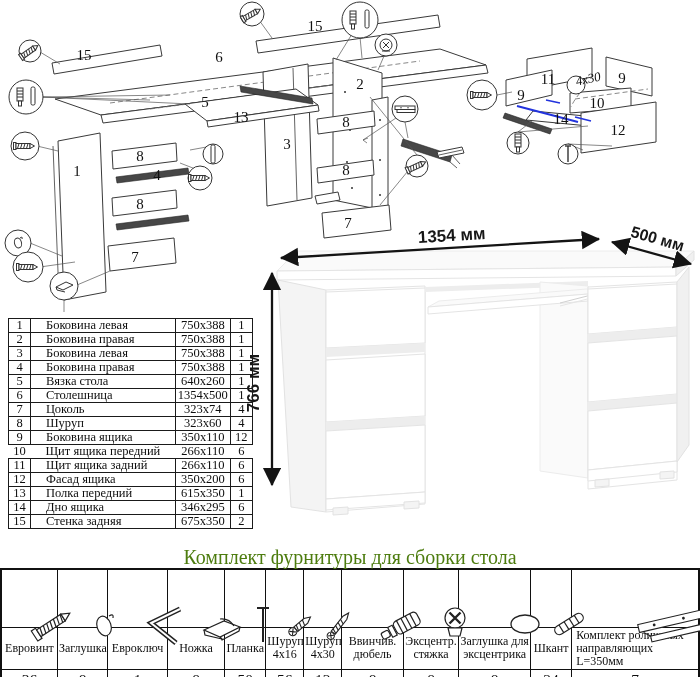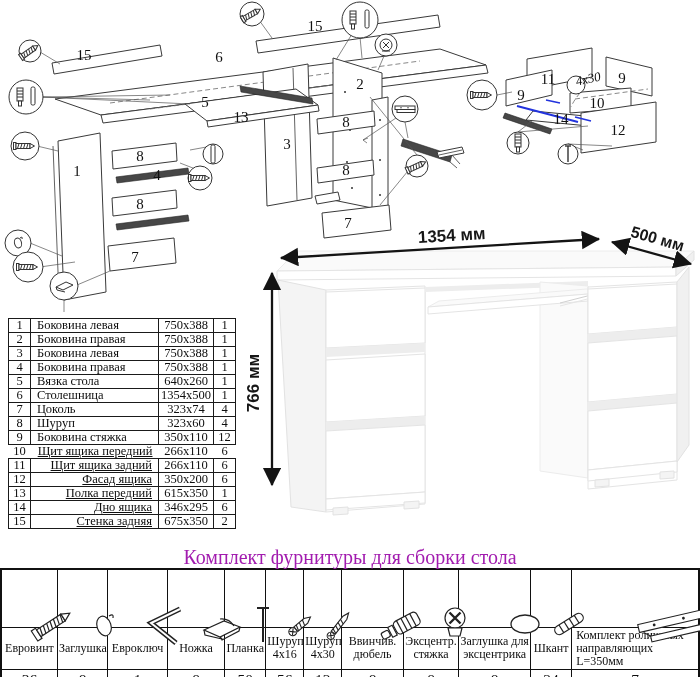--- a/index.html
+++ b/index.html
@@ -20,29 +20,29 @@
   .s1{fill:#f4f4f4;stroke:#e2e2e2;stroke-width:1;}
   .s2{fill:#ededed;stroke:none;}
   .s3{fill:#fafafa;stroke:#ececec;stroke-width:1;}
   .s4{fill:#f0f0f0;stroke:#e2e2e2;stroke-width:1;}
   .dim{stroke:#141414;stroke-width:2.3;fill:none;}
   .dimtext{font:700 17px "Liberation Sans",sans-serif;fill:#161616;text-anchor:middle;}
   .dimtext2{font:700 16px "Liberation Sans",sans-serif;fill:#161616;text-anchor:middle;}
   
   table.parts{position:absolute;left:8px;top:318px;border-collapse:collapse;table-layout:fixed;
               font:12.5px/1 "Liberation Serif",serif;color:#0e0e0e;}
-  table.parts td{border:1px solid #1a1a1a;height:13px;padding:0 6px;overflow:hidden;white-space:nowrap;}
+  table.parts td{border:1px solid #1a1a1a;height:13px;padding:0 15px;overflow:hidden;white-space:nowrap;}
   table.parts td.n{text-align:center;padding:0;}
   table.parts td.sz{text-align:center;padding:0;}
   table.parts td.q{text-align:center;padding:0;}
   table.parts tr.nob td{border:none;}
-  table.parts tr.cen td.nm{text-align:right;text-decoration:underline;}
+  table.parts tr.cen td.nm{text-align:left;}
   
   .hw{position:absolute;left:0;top:546px;width:700px;}
-  .hw-title{font:20px "Liberation Serif",serif;color:#a21caf;text-align:center;height:22px;line-height:22px;}
+  .hw-title{font:20px "Liberation Serif",serif;color:#4d7c0f;text-align:center;height:22px;line-height:22px;}
   table.hwt{border-collapse:collapse;table-layout:fixed;width:700px;border:2px solid #111;}
   table.hwt td{border:1px solid #111;text-align:center;vertical-align:middle;padding:0;overflow:hidden;}
   table.hwt tr.ico td{height:57px;}
   table.hwt tr.nm td{height:27px;font:12px/1.08 "Liberation Serif",serif;color:#0e0e0e;padding:1px 1px;}
   table.hwt tr.nm td.lft{text-align:left;padding-left:4px;}
   table.hwt tr.qt td{height:20px;font:15.5px "Liberation Serif",serif;color:#0e0e0e;}
   .icn{display:inline-block;vertical-align:middle;}
 </style>
 </head>
 <body>
@@ -342,21 +342,21 @@
           <td class="q">4</td>
         </tr>
       <tr>
           <td class="n">8</td>
           <td class="nm">Шуруп</td>
           <td class="sz">323x60</td>
           <td class="q">4</td>
         </tr>
       <tr>
           <td class="n">9</td>
-          <td class="nm">Боковина стяжка</td>
+          <td class="nm">Боковина ящика</td>
           <td class="sz">350x110</td>
           <td class="q">12</td>
         </tr>
       <tr class="nob cen">
           <td class="n">10</td>
           <td class="nm">Щит ящика передний</td>
           <td class="sz">266x110</td>
           <td class="q">6</td>
         </tr>
       <tr class="cen">

